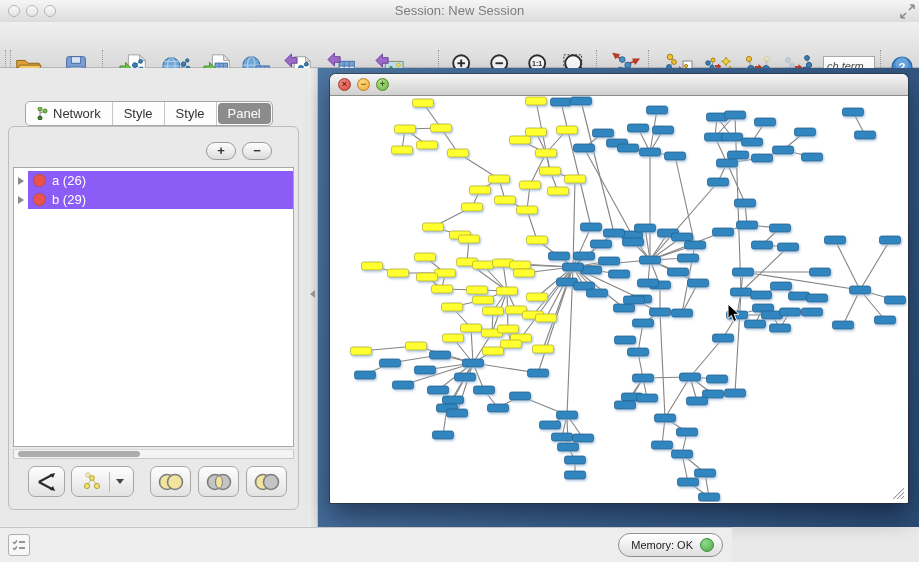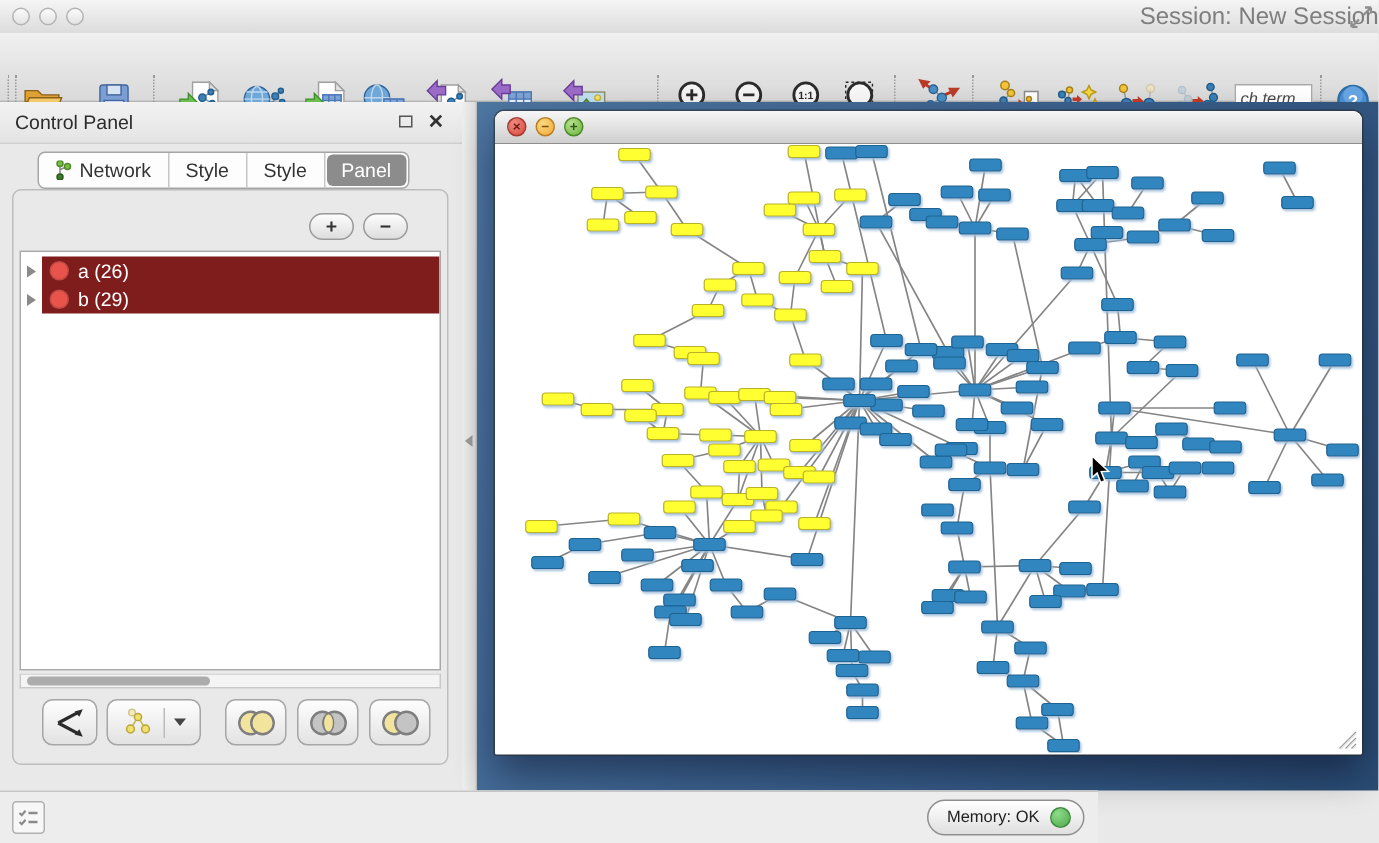--- a/index.html
+++ b/index.html
@@ -4,22 +4,22 @@
 <style>
   html,body{margin:0;padding:0;}
   body{width:919px;height:562px;position:relative;overflow:hidden;
        font-family:"Liberation Sans",sans-serif;background:#E9E9E9;
        -webkit-font-smoothing:antialiased;}
   
   .titlebar{position:absolute;left:0;top:0;width:919px;height:22px;
     background:linear-gradient(#F5F5F5,#DCDCDC);border-bottom:1px solid #ABABAB;}
   .tl-dot{position:absolute;top:5px;width:12px;height:12px;border-radius:50%;
     background:linear-gradient(#FBFBFB,#E3E3E3);border:1px solid #B4B4B4;box-sizing:border-box;}
-  .win-title{position:absolute;left:0;right:0;top:3px;text-align:right;
-    font-size:16px;color:#7E7E7E;}
+  .win-title{position:absolute;left:0;right:0;top:3px;text-align:center;
+    font-size:13px;color:#7E7E7E;}
   .fs-icon{position:absolute;right:4px;top:4px;}
   
   .toolbar{position:absolute;left:0;top:22px;width:919px;height:46px;
     background:linear-gradient(#F0F0F0,#D9D9D9);border-bottom:1px solid #B5B5B5;box-sizing:border-box;}
   .tgrip{position:absolute;left:5px;top:28px;height:32px;width:4px;
     border-left:1px dotted #999;border-right:1px dotted #999;}
   .tbtn{position:absolute;top:27px;width:36px;height:36px;border:none;background:transparent;
     padding:0;display:flex;align-items:center;justify-content:center;}
   .tsep{position:absolute;top:28px;height:32px;width:0;border-left:1px dotted #9A9A9A;}
   .search-box{position:absolute;left:823px;top:34px;width:52px;height:20px;
@@ -42,21 +42,21 @@
   .sets-box{position:absolute;left:8px;top:58px;width:291px;height:384px;
     border:1px solid #BDBDBD;border-radius:6px;background:#E9E9E9;box-sizing:border-box;}
   .mini-btn{position:absolute;top:15px;width:30px;height:18px;border:1px solid #9A9A9A;border-radius:9px;
     background:linear-gradient(#FDFDFD,#DDDDDD);font-size:13px;font-weight:bold;color:#333;
     display:flex;align-items:center;justify-content:center;padding:0;line-height:14px;}
   .sets-list{position:absolute;left:4px;top:40px;width:281px;height:280px;background:#fff;
     border:1px solid #A8A8A8;box-sizing:border-box;overflow:hidden;}
   .set-row{display:flex;align-items:center;height:19px;margin-top:0;}
   .row-pad{width:14px;display:flex;justify-content:center;flex:none;}
   .tri{width:0;height:0;border-left:6px solid #8A8A8A;border-top:4px solid transparent;border-bottom:4px solid transparent;}
-  .row-sel{flex:1;height:19px;background:#7f1d1d;display:flex;align-items:center;padding-left:5px;}
+  .row-sel{flex:1;height:19px;background:#8b5cf6;display:flex;align-items:center;padding-left:5px;}
   .set-dot{width:13px;height:13px;border-radius:50%;background:#E8544B;border:1px solid #C14A42;box-sizing:border-box;margin-right:6px;flex:none;}
   .set-label{font-size:13px;color:#fff;}
   .hscroll{position:absolute;left:4px;bottom:50px;width:281px;height:10px;background:#F4F4F4;
     border:1px solid #C9C9C9;border-top:1px solid #D8D8D8;box-sizing:border-box;}
   .hthumb{position:absolute;left:4px;top:1px;width:122px;height:6px;border-radius:3px;background:#ACACAC;}
   .setbtn{position:absolute;top:398px;height:31px;border:1px solid #A6A6A6;border-radius:7px;
     background:linear-gradient(#FEFEFE,#E2E2E2);display:flex;align-items:center;justify-content:center;padding:0;}
   
   .desktop{position:absolute;left:318px;top:68px;width:601px;height:459px;
     background:linear-gradient(115deg,#4E77A3 0%,#3C6390 45%,#2A4C74 100%);}
@@ -348,25 +348,20 @@
       <circle cx="16" cy="16" r="12" fill="#4A90D9" stroke="#2E6DA4" stroke-width="2"></circle>
       <circle cx="16" cy="12" r="8" fill="#74AEE6" opacity="0.7"></circle>
       <text x="16" y="21" font-size="14" font-weight="bold" text-anchor="middle" fill="#FFFFFF" font-family="Liberation Sans,sans-serif">?</text>
     </svg>
   </button>
 </div>
 
 <div class="desktop"></div>
 
 <div class="cp">
-  <div class="cp-header">
-    <span class="cp-title">Control Panel</span>
-    <button class="cp-float"></button>
-    <button class="cp-close">✕</button>
-  </div>
 
   <div class="tabs">
     <button class="tab">
       <svg width="11" height="13" viewBox="0 0 11 13" style="margin-right:5px">
         <line x1="3" y1="2" x2="3" y2="11" stroke="#888"></line>
         <line x1="3" y1="6" x2="8" y2="4" stroke="#888"></line>
         <circle cx="3" cy="2" r="2" fill="#7DBE49" stroke="#4E8A2B"></circle>
         <circle cx="8" cy="4" r="2" fill="#7DBE49" stroke="#4E8A2B"></circle>
         <circle cx="3" cy="11" r="2" fill="#3E7A2B" stroke="#2B5A1B"></circle>
       </svg>

